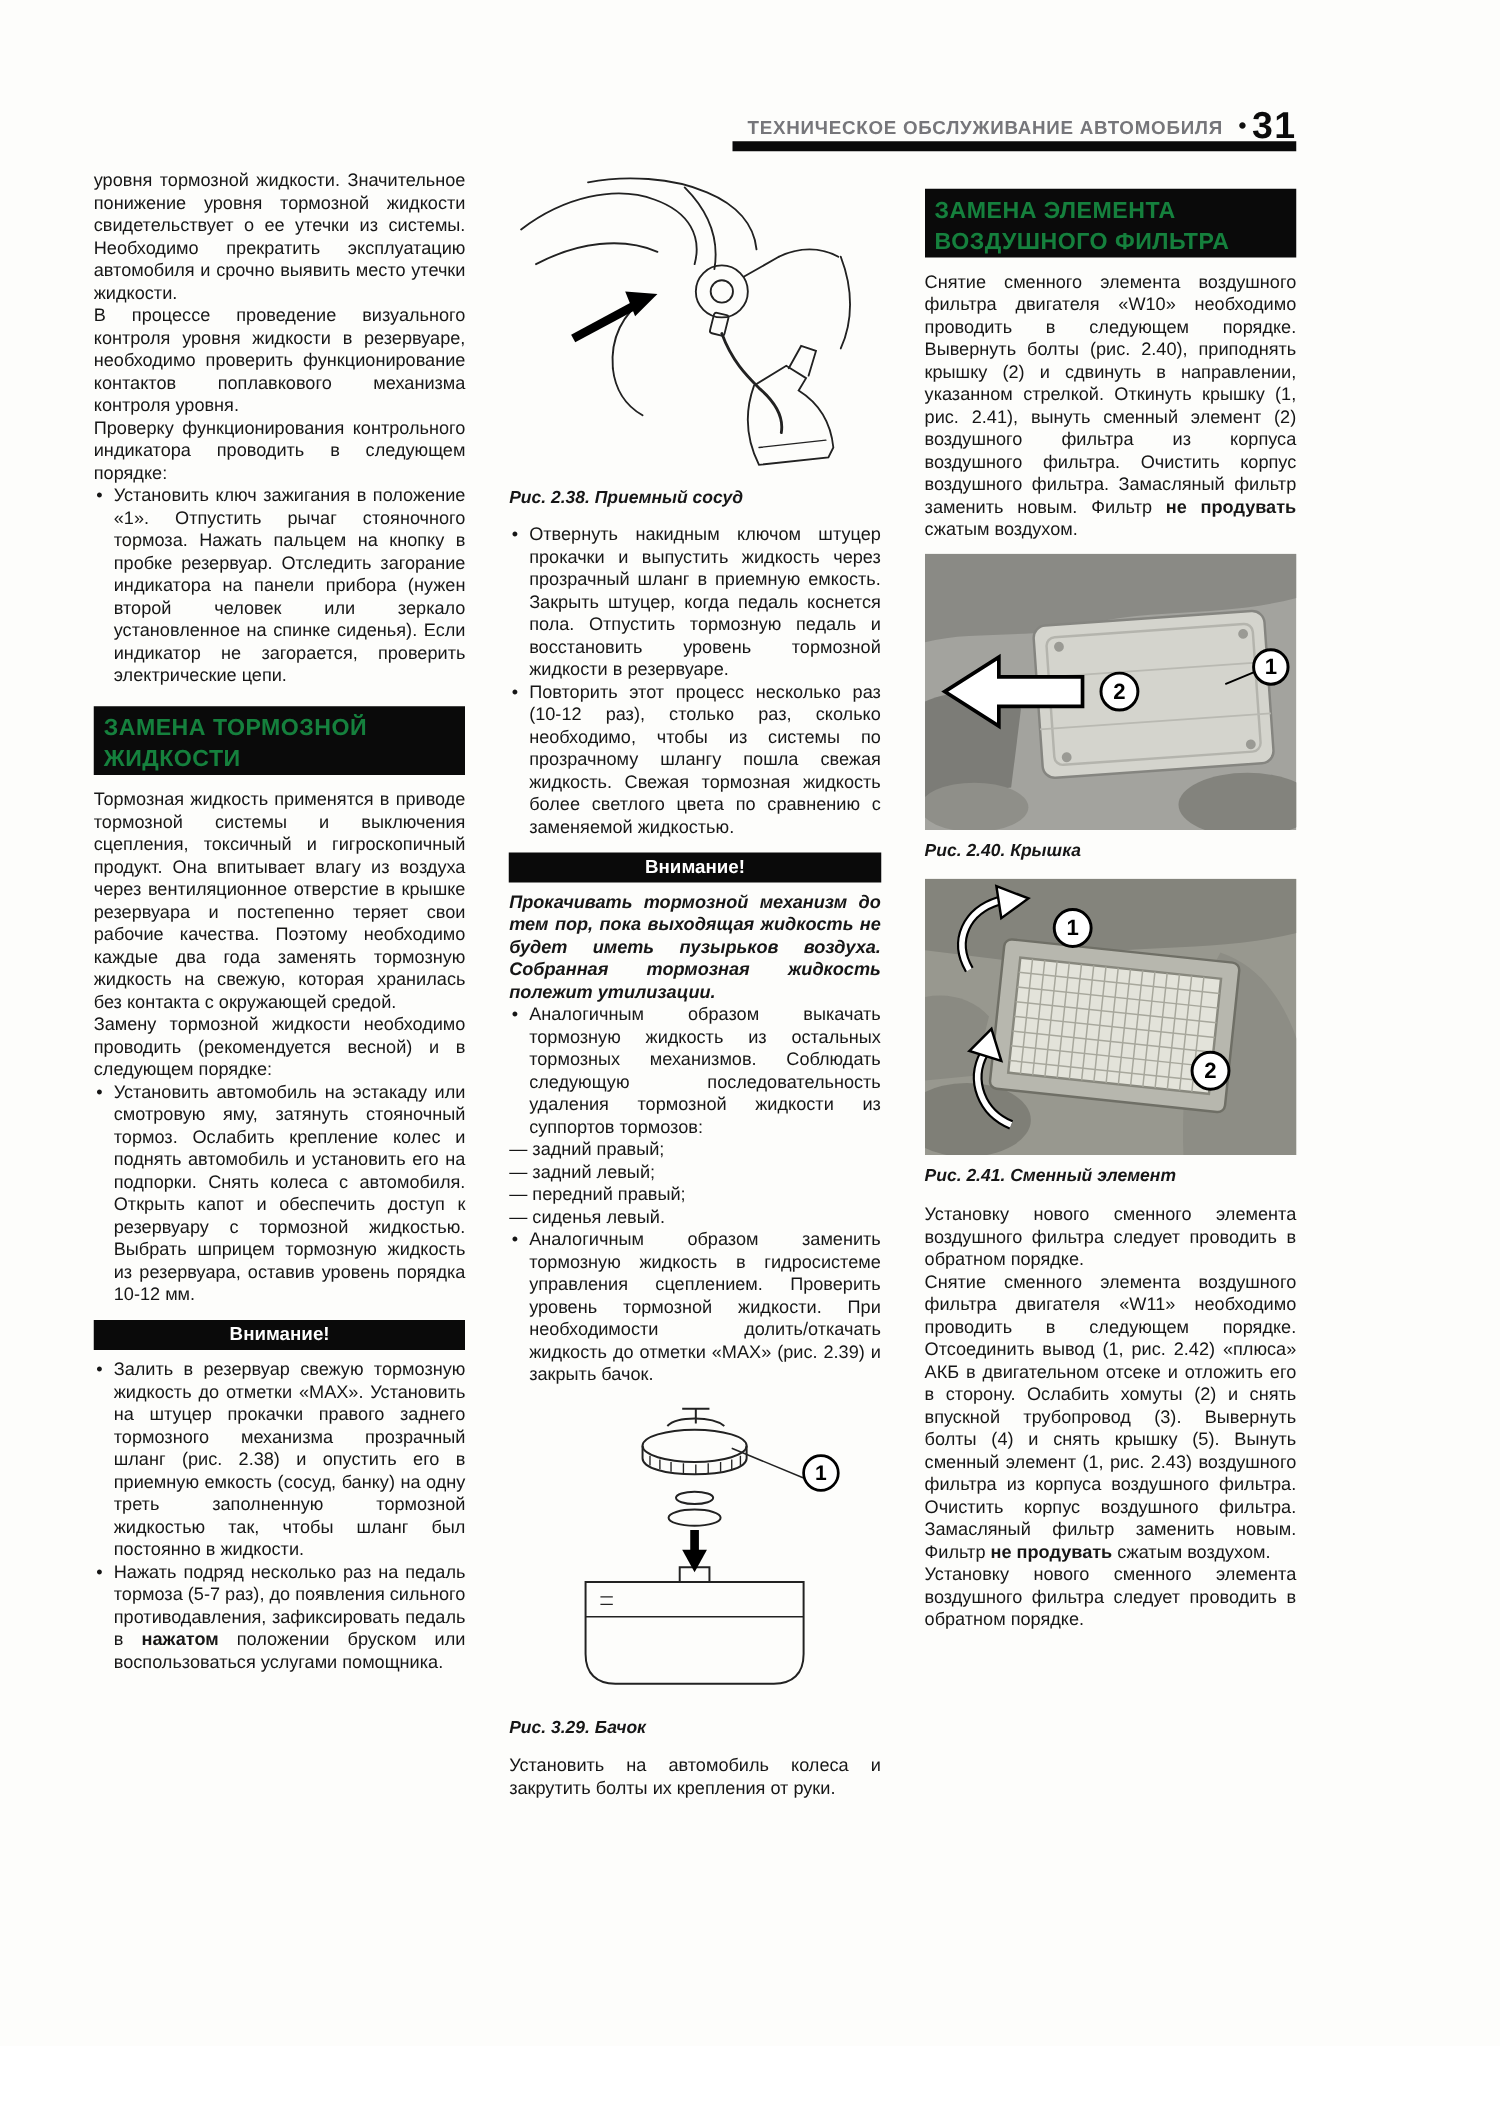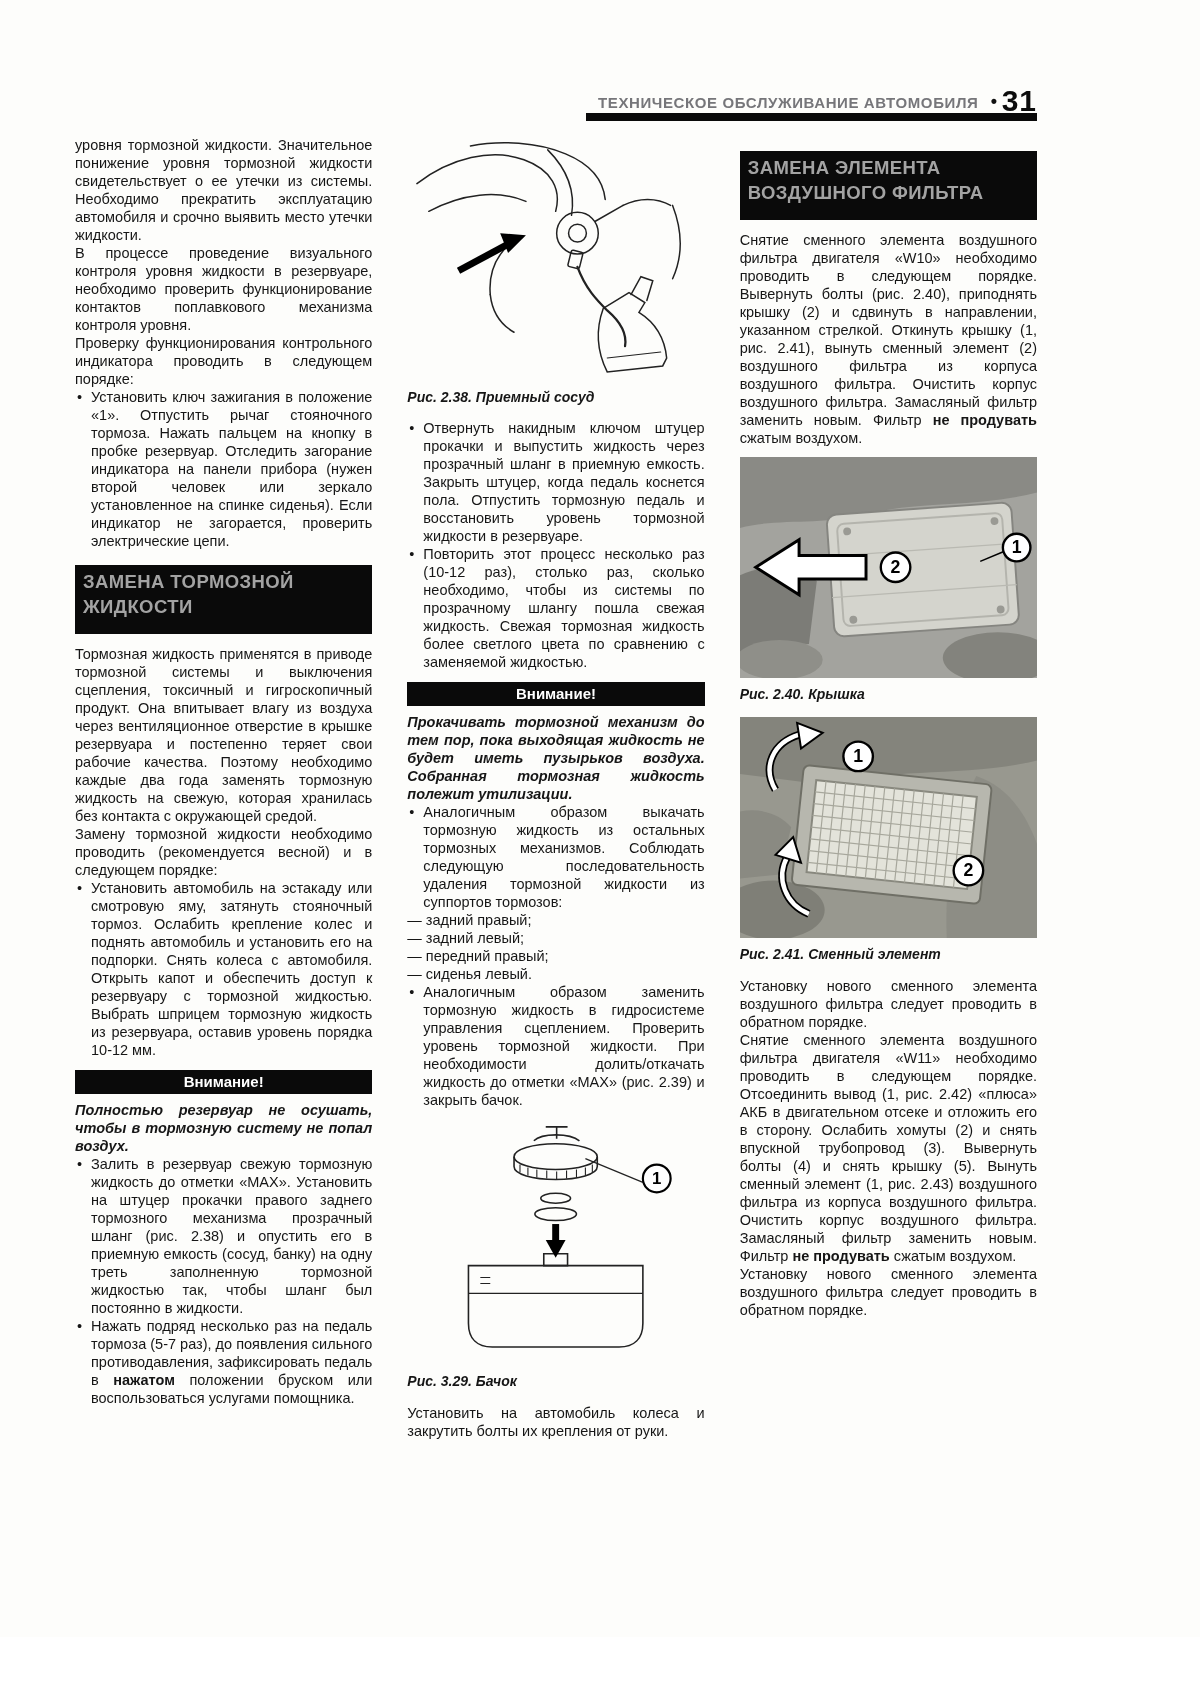--- a/index.html
+++ b/index.html
@@ -21,22 +21,22 @@
   .col { flex:1 1 0; min-width:0; }
 
   .bt { font-size:14.5px; line-height:18px; text-align:justify; overflow-wrap:break-word; hyphens:auto; }
   p.bt { margin:0; }
   .bullet-item { position:relative; padding-left:16px; }
   .bullet-marker { position:absolute; left:2px; top:0; }
   .dash-line { text-align:left; }
   .warn { font-weight:700; font-style:italic; margin-bottom:2px; }
 
   .section-bar {
-    background:#0a0a0a; color:#a3a3a3; font-weight:700; font-size:18.5px; line-height:1.35;
-    letter-spacing:0.4px; padding:5px 8px 14px; margin:15px 0 11px;
+    background:#0a0a0a; color:#15803d; font-weight:700; font-size:18.5px; line-height:1.35;
+    letter-spacing:0.4px; padding:5px 8px 0; margin:15px 0 11px;
   }
   .attention-bar {
     background:#0a0a0a; color:#fff; font-weight:700; font-size:15px; text-align:center;
     padding:3px 11px 4px; margin:11px 0 7px;
   }
   .figure { margin:2px 0 0; }
   .figure svg { display:block; width:100%; height:auto; }
   .fig-caption { font-size:14px; font-weight:700; font-style:italic; line-height:1.25; margin:8px 0 13px; text-align:left; }
   svg text { font-family:"Liberation Sans","DejaVu Sans",sans-serif; }
 </style>
@@ -68,21 +68,20 @@
 
       <p class="bt">Тормозная жидкость применятся в приводе тормозной системы и выключения сцепления, токсичный и гигроскопичный продукт. Она впитывает влагу из воздуха через вентиляционное отверстие в крышке резервуара и постепенно теряет свои рабочие качества. Поэтому необходимо каждые два года заменять тормозную жидкость на свежую, которая хранилась без контакта с окружающей средой.</p>
       <p class="bt">Замену тормозной жидкости необходимо проводить (рекомендуется весной) и в следующем порядке:</p>
 
       <div class="bullet-item bt">
         <span class="bullet-marker">•</span>
         <span>Установить автомобиль на эстакаду или смотровую яму, затянуть стояночный тормоз. Ослабить крепление колес и поднять автомобиль и установить его на подпорки. Снять колеса с автомобиля. Открыть капот и обеспечить доступ к резервуару с тормозной жидкостью. Выбрать шприцем тормозную жидкость из резервуара, оставив уровень порядка 10-12 мм.</span>
       </div>
 
       <div class="attention-bar">Внимание!</div>
-      <p class="bt warn">Полностью резервуар не осушать, чтобы в тормозную систему не попал воздух.</p>
 
       <div class="bullet-item bt">
         <span class="bullet-marker">•</span>
         <span>Залить в резервуар свежую тормозную жидкость до отметки «MAX». Установить на штуцер прокачки правого заднего тормозного механизма прозрачный шланг (рис. 2.38) и опустить его в приемную емкость (сосуд, банку) на одну треть заполненную тормозной жидкостью так, чтобы шланг был постоянно в жидкости.</span>
       </div>
       <div class="bullet-item bt">
         <span class="bullet-marker">•</span>
         <span><span>Нажать подряд несколько раз на педаль тормоза (5-7 раз), до появления сильного противодавления, зафиксировать педаль в </span><b>нажатом</b><span> положении бруском или воспользоваться услугами помощника.</span></span>
       </div>
     </div>

